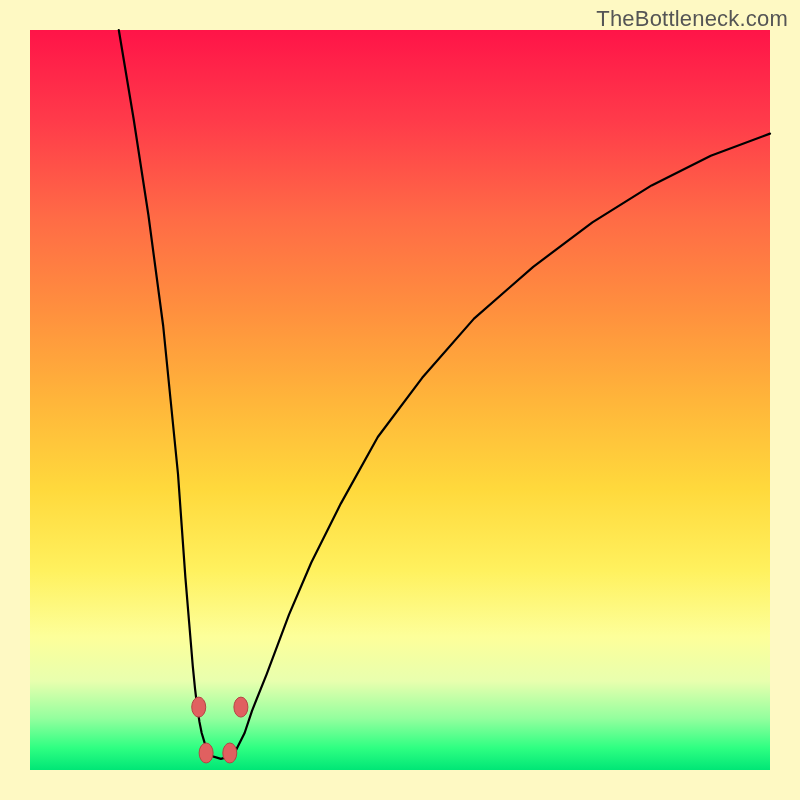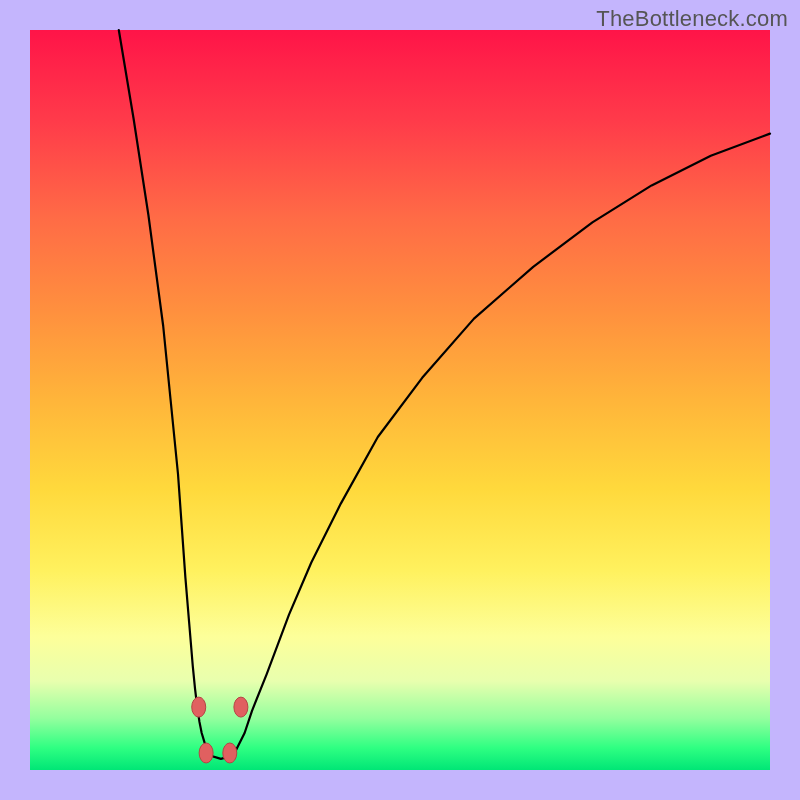--- a/index.html
+++ b/index.html
@@ -8,21 +8,21 @@
     width: 800px;
     height: 800px;
     overflow: hidden;
     background: #000;
     font-family: Arial, Helvetica, sans-serif;
   }
   .frame {
     position: relative;
     width: 800px;
     height: 800px;
-    background: #c4b5fd;
+    background: #fef9c3;
   }
   .plot-area {
     position: absolute;
     left: 30px;
     top: 30px;
     width: 740px;
     height: 740px;
     
     background: linear-gradient(
       to bottom,

